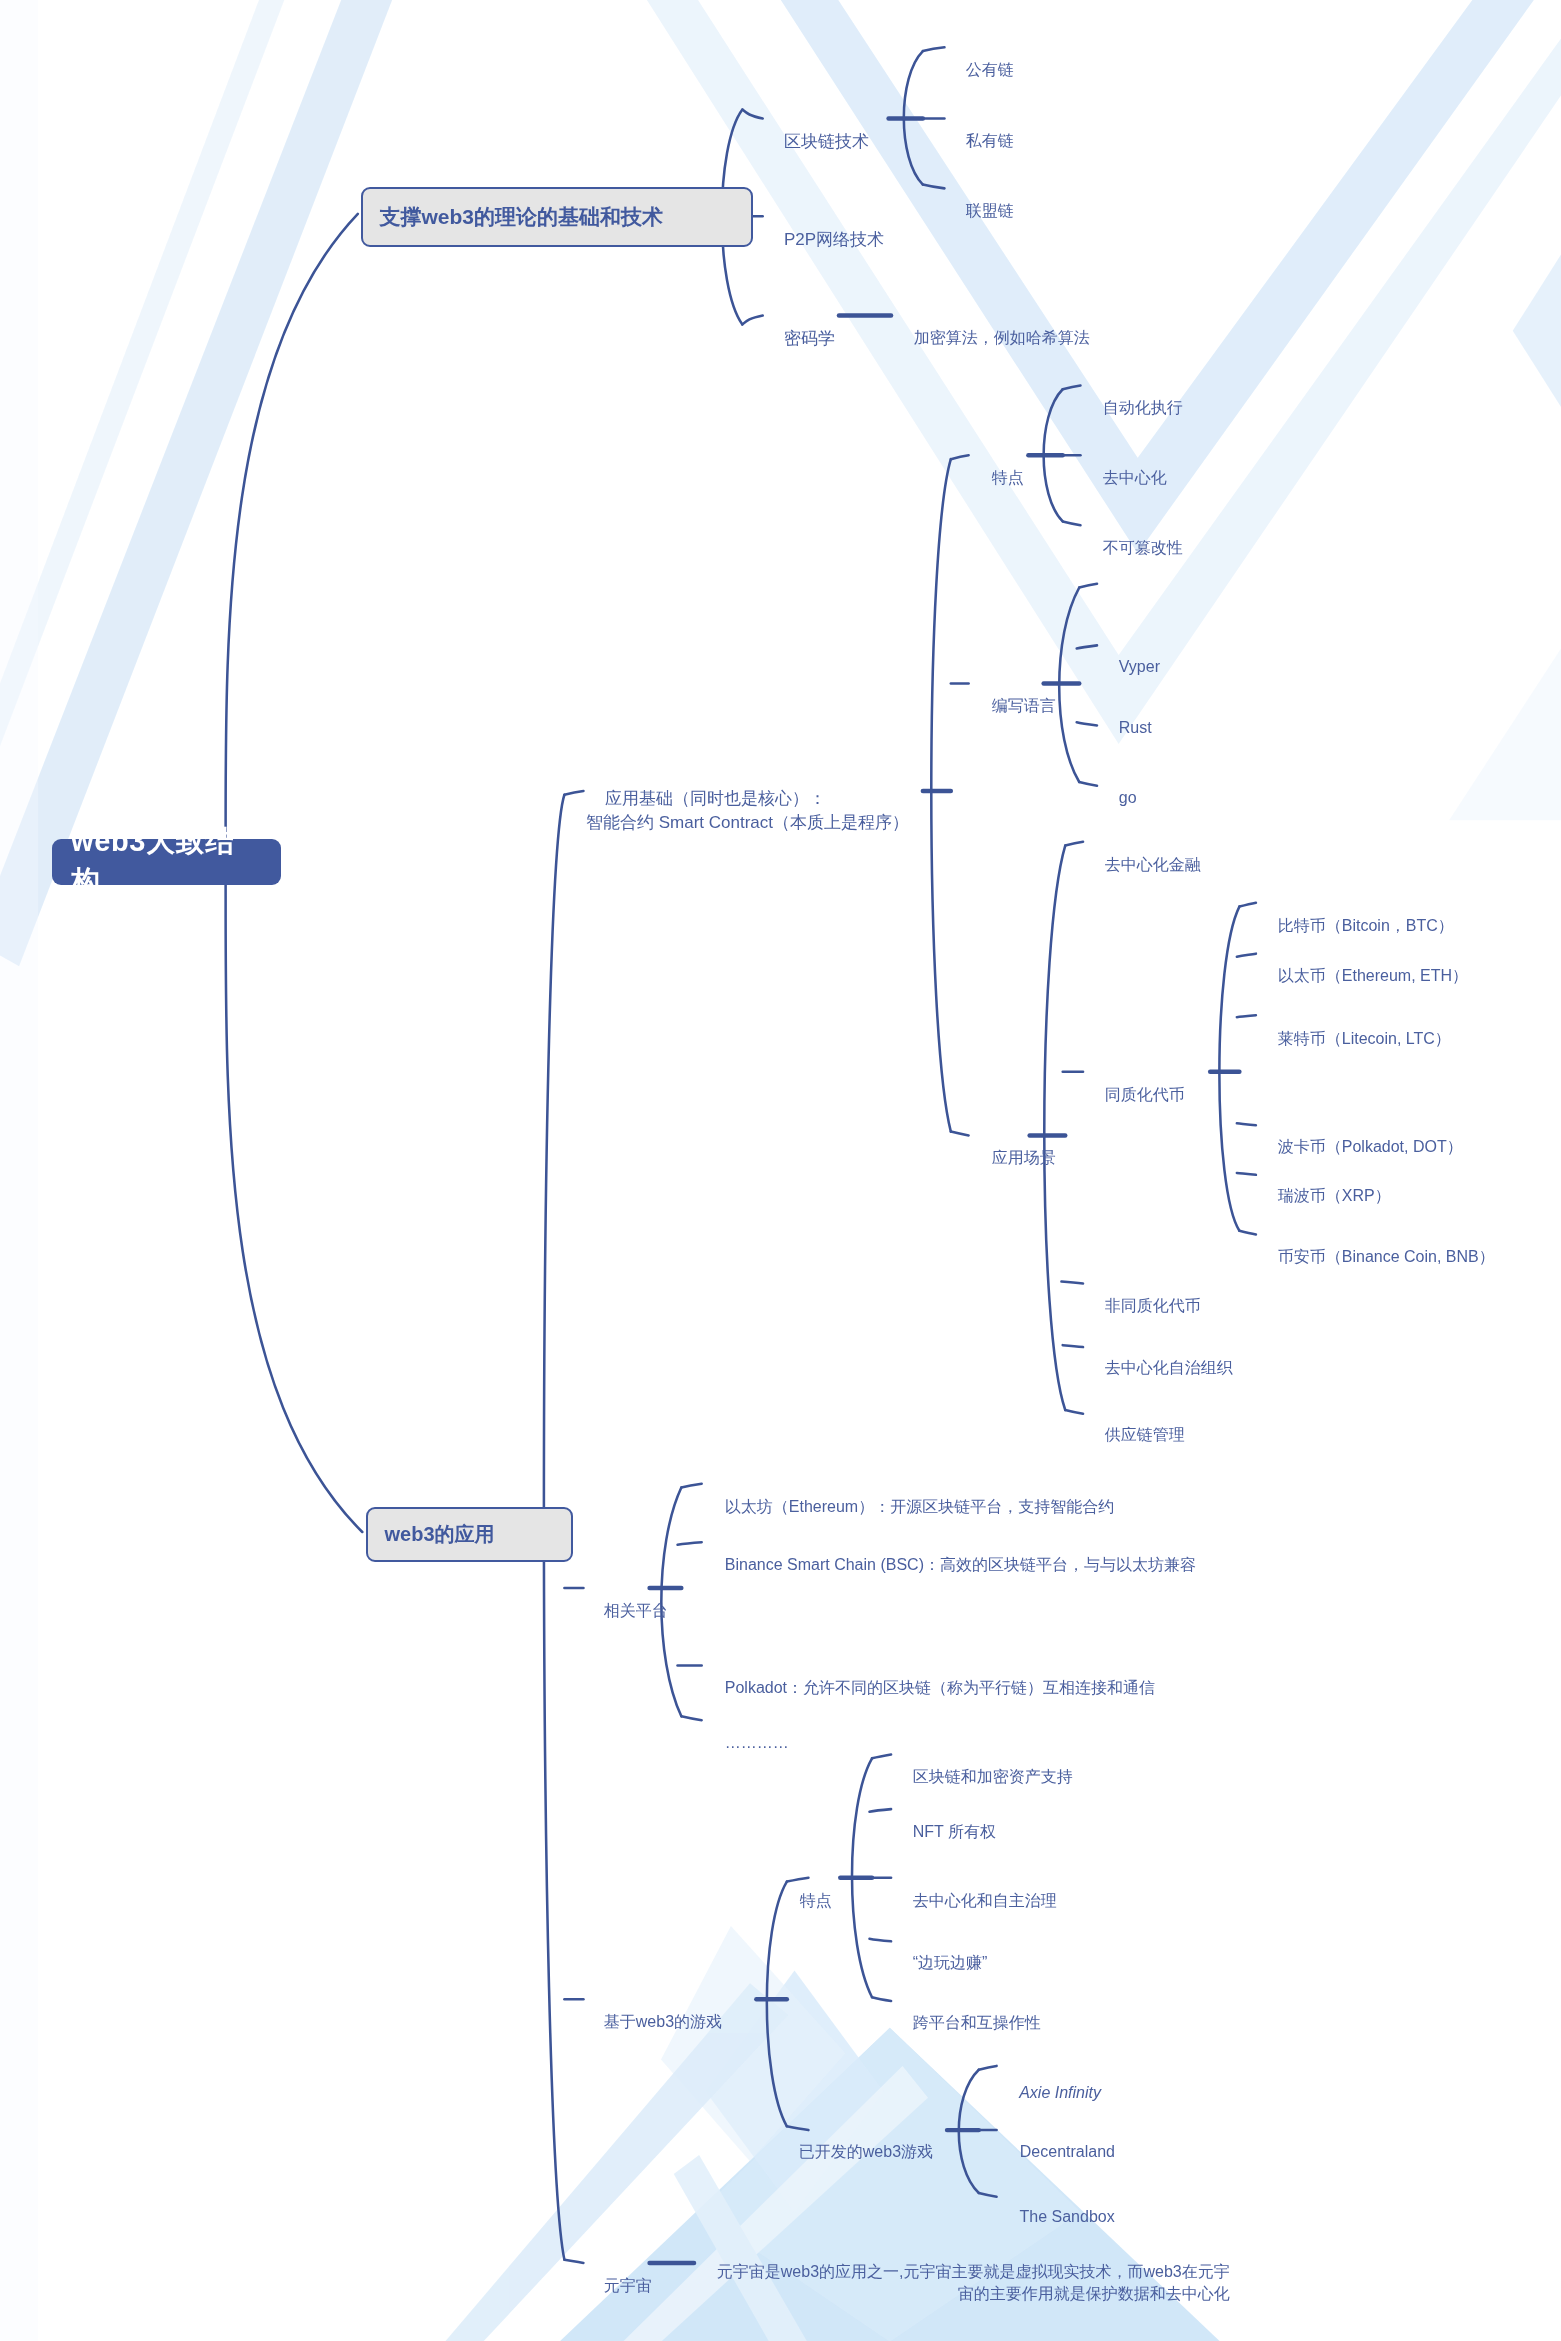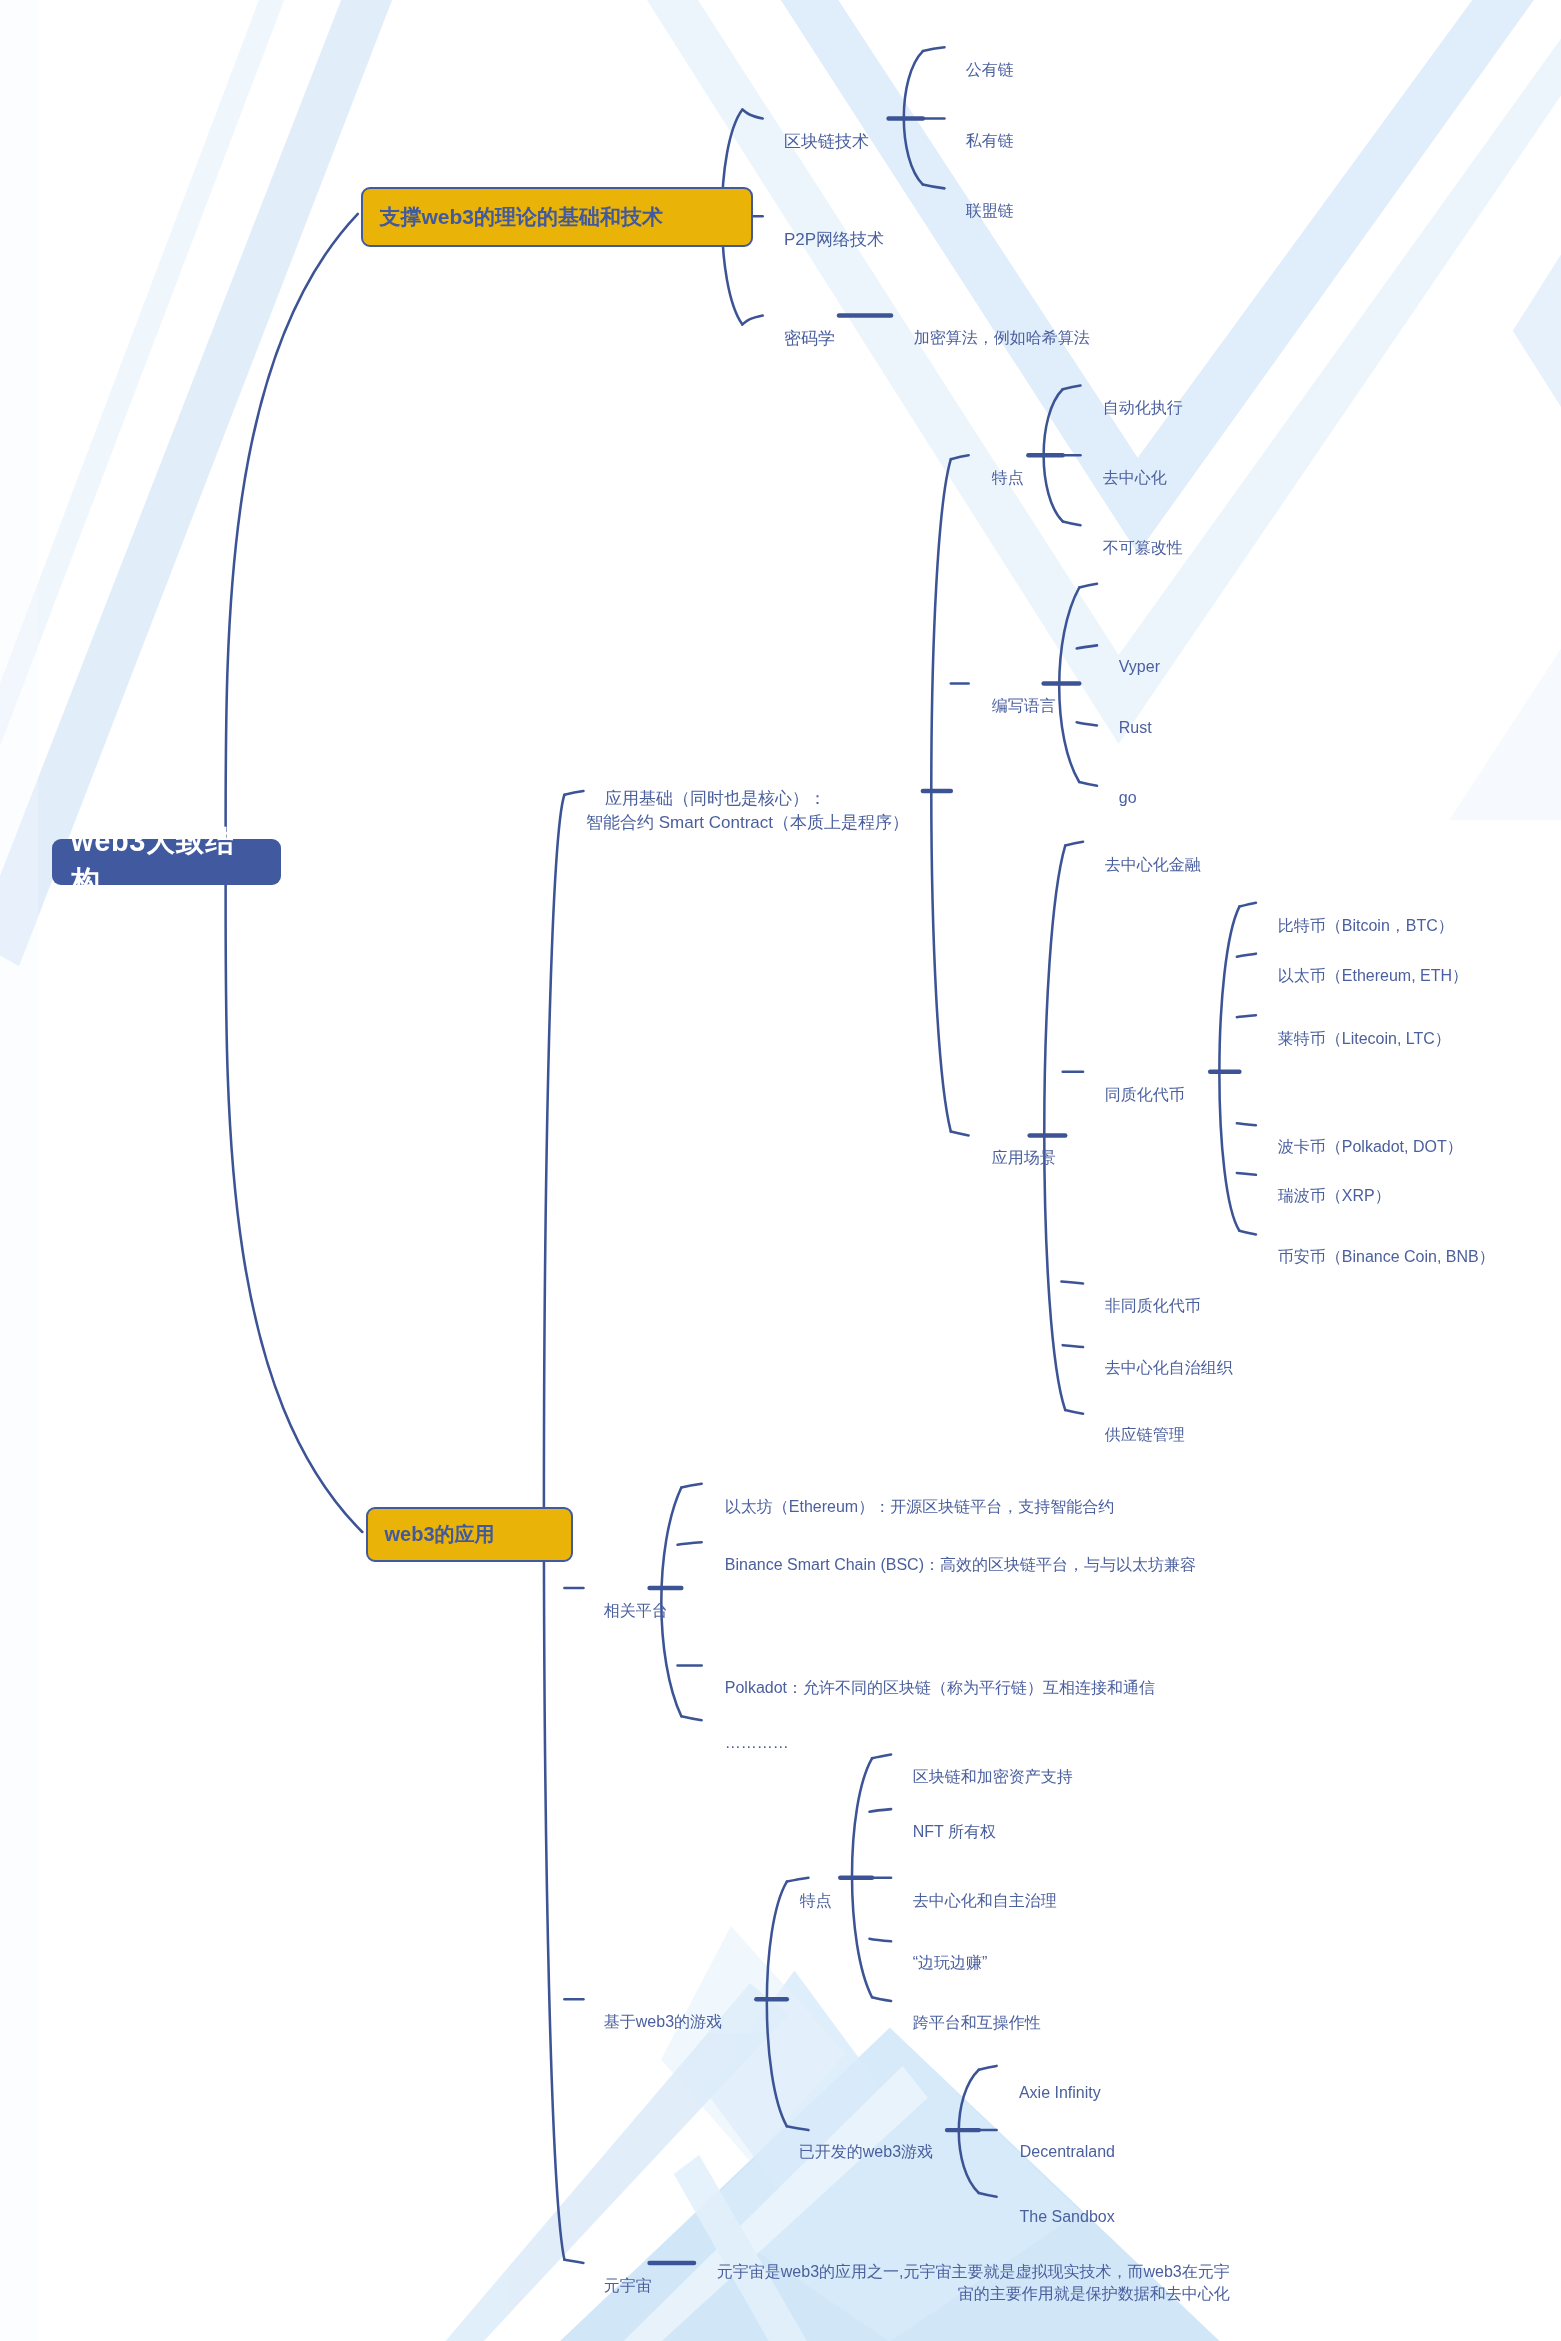--- a/index.html
+++ b/index.html
@@ -31,21 +31,21 @@
     border-radius:9px;
     color:#ffffff;
     font-size:29px;
     font-weight:bold;
     display:flex;align-items:center;
     padding:0 19px;
     letter-spacing:0.6px;
   }
   .branchbox{
     position:absolute;
-    background:#eab308;
+    background:#e5e5e5;
     border:2.5px solid #41599E;
     border-radius:9px;
     color:#41599E;
     font-size:21px;
     font-weight:bold;
     display:flex;align-items:center;
     padding:0 16.5px;
   }
   .branchbox.b2{font-size:20px;}
 </style>
@@ -332,21 +332,21 @@
   <div class="node lbl-sm" style="left:895px;top:1930px;">
     <span>“边玩边赚”</span>
   </div>
   <div class="node lbl-sm" style="left:895px;top:1990px;">
     <span>跨平台和互操作性</span>
   </div>
 
   <div class="node lbl-sm" style="left:781px;top:2119px;">
     <span>已开发的web3游戏</span>
   </div>
-  <div class="node lbl-sm" style="left:1002px;top:2060px;">
+  <div class="node lbl-sm" style="left:1002px;top:2060px;font-style:italic;">
     <span>Axie Infinity</span>
   </div>
   <div class="node lbl-sm" style="left:1002px;top:2119px;">
     <span>Decentraland</span>
   </div>
   <div class="node lbl-sm" style="left:1002px;top:2184px;">
     <span>The Sandbox</span>
   </div>
 
   <div class="node lbl-sm" style="left:586px;top:2253px;">

